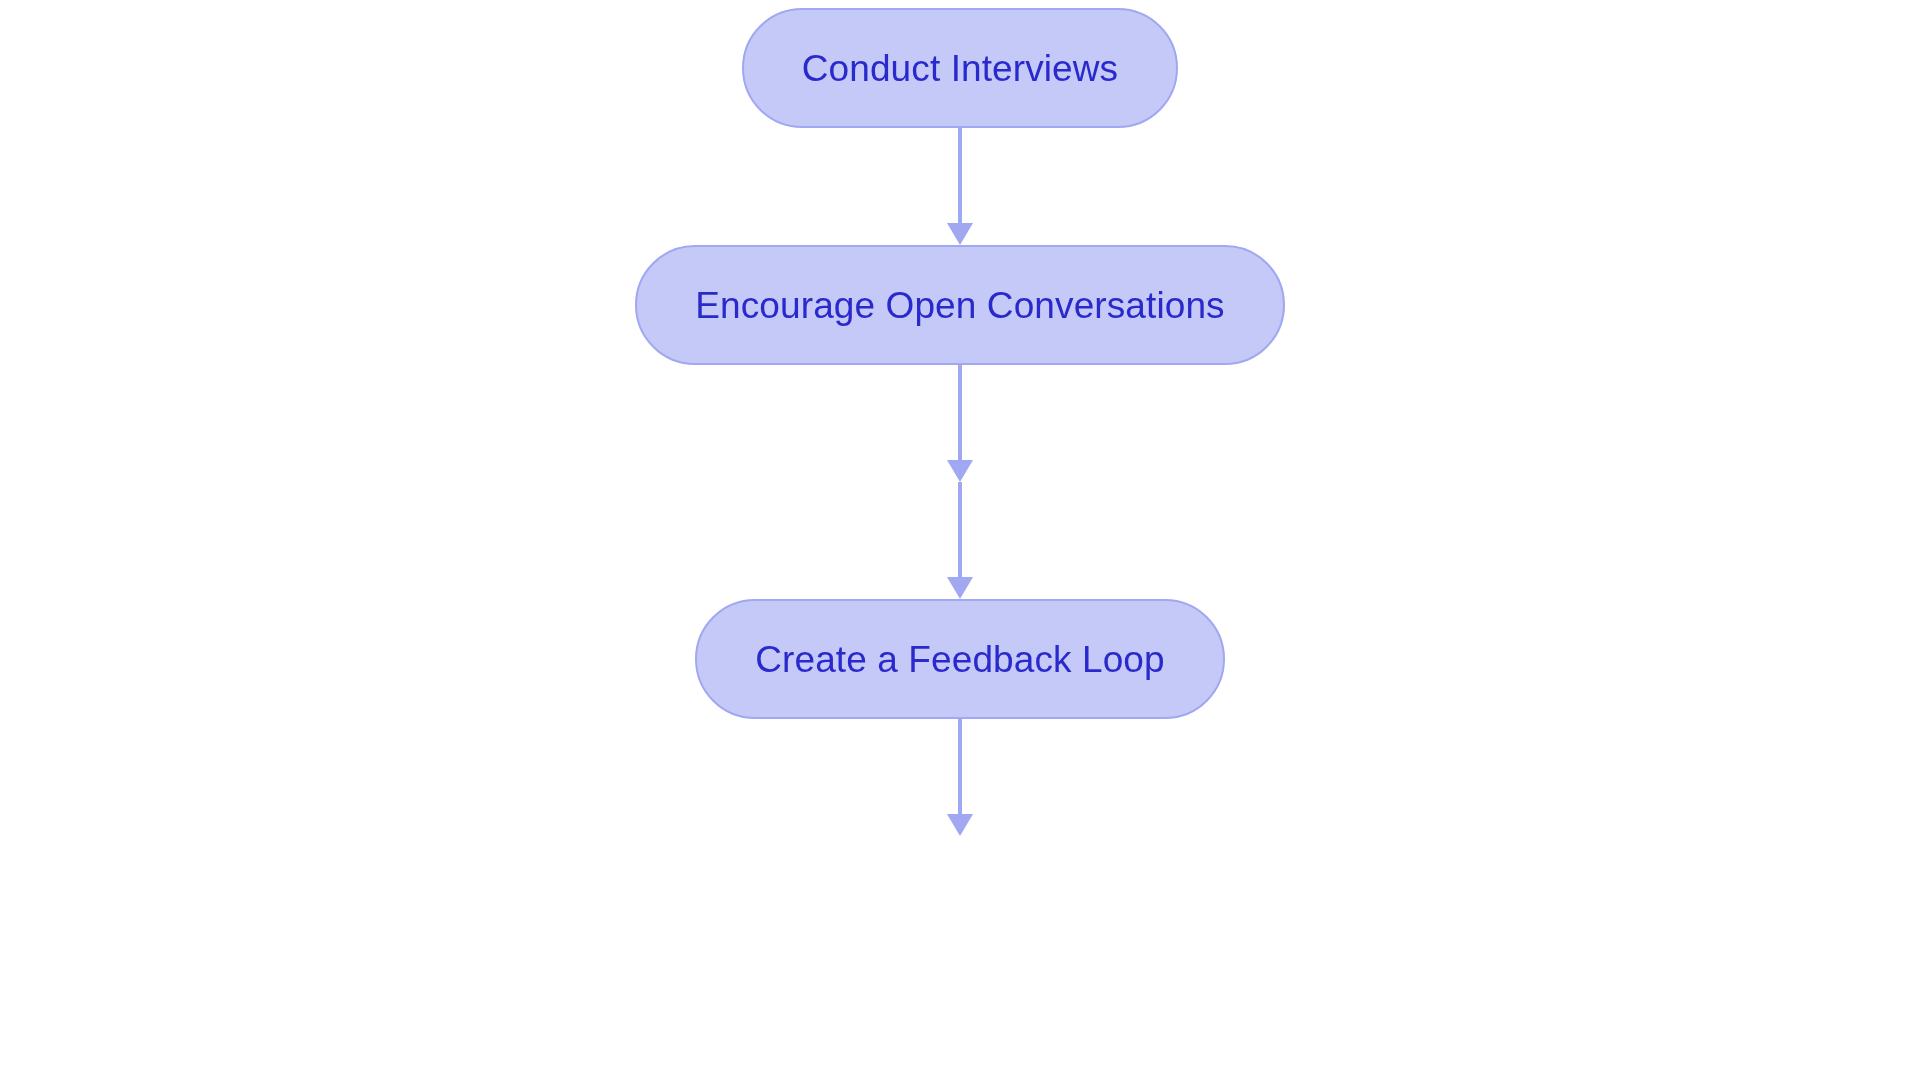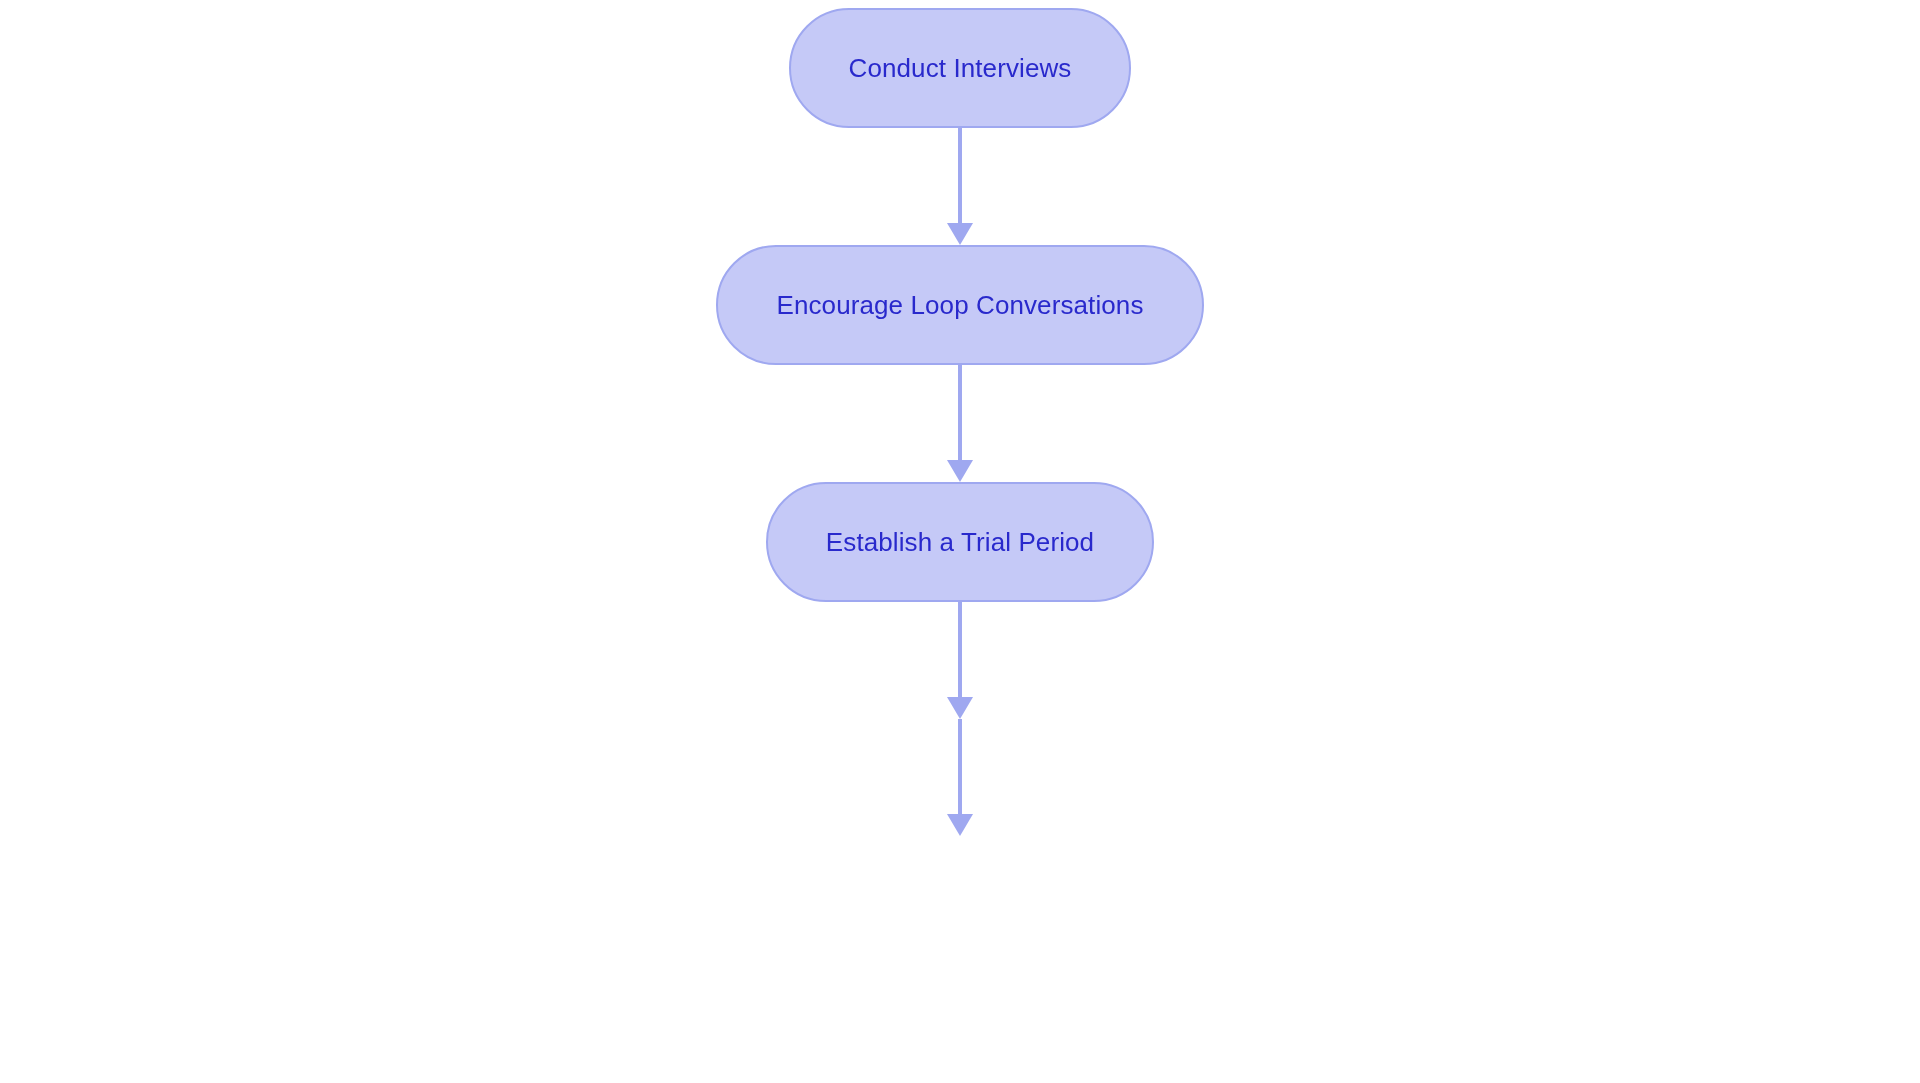--- a/index.html
+++ b/index.html
@@ -39,21 +39,21 @@
     box-sizing: border-box;
     height: 120px;
     border-radius: 62px;
     background: #c5c9f7;
     border: 2px solid #9fa8f0;
     color: #2929cc;
     display: flex;
     align-items: center;
     justify-content: center;
     padding: 0 58px;
-    font-size: 26px;
+    font-size: 37px;
     font-weight: 400;
     letter-spacing: 0.1px;
     line-height: 1;
     white-space: nowrap;
     user-select: none;
   }
 
   .node-label {
     display: block;
     color: #2929cc;
@@ -97,38 +97,38 @@
     <div class="node">
       <span class="node-label">Conduct Interviews</span>
     </div>
 
     <div class="connector">
       <div class="connector-line"></div>
       <div class="connector-arrow"></div>
     </div>
 
     <div class="node">
-      <span class="node-label">Encourage Loop Conversations</span>
-    </div>
-
-    <div class="connector">
-      <div class="connector-line"></div>
-      <div class="connector-arrow"></div>
-    </div>
-
-    <div class="node">
-      <span class="node-label">Establish a Trial Period</span>
+      <span class="node-label">Encourage Open Conversations</span>
     </div>
 
     <div class="connector">
       <div class="connector-line"></div>
       <div class="connector-arrow"></div>
     </div>
 
 
     <div class="connector">
       <div class="connector-line"></div>
       <div class="connector-arrow"></div>
     </div>
 
+    <div class="node">
+      <span class="node-label">Create a Feedback Loop</span>
+    </div>
+
+    <div class="connector">
+      <div class="connector-line"></div>
+      <div class="connector-arrow"></div>
+    </div>
+
 
   </div>
 </div>
 
 </body></html>

